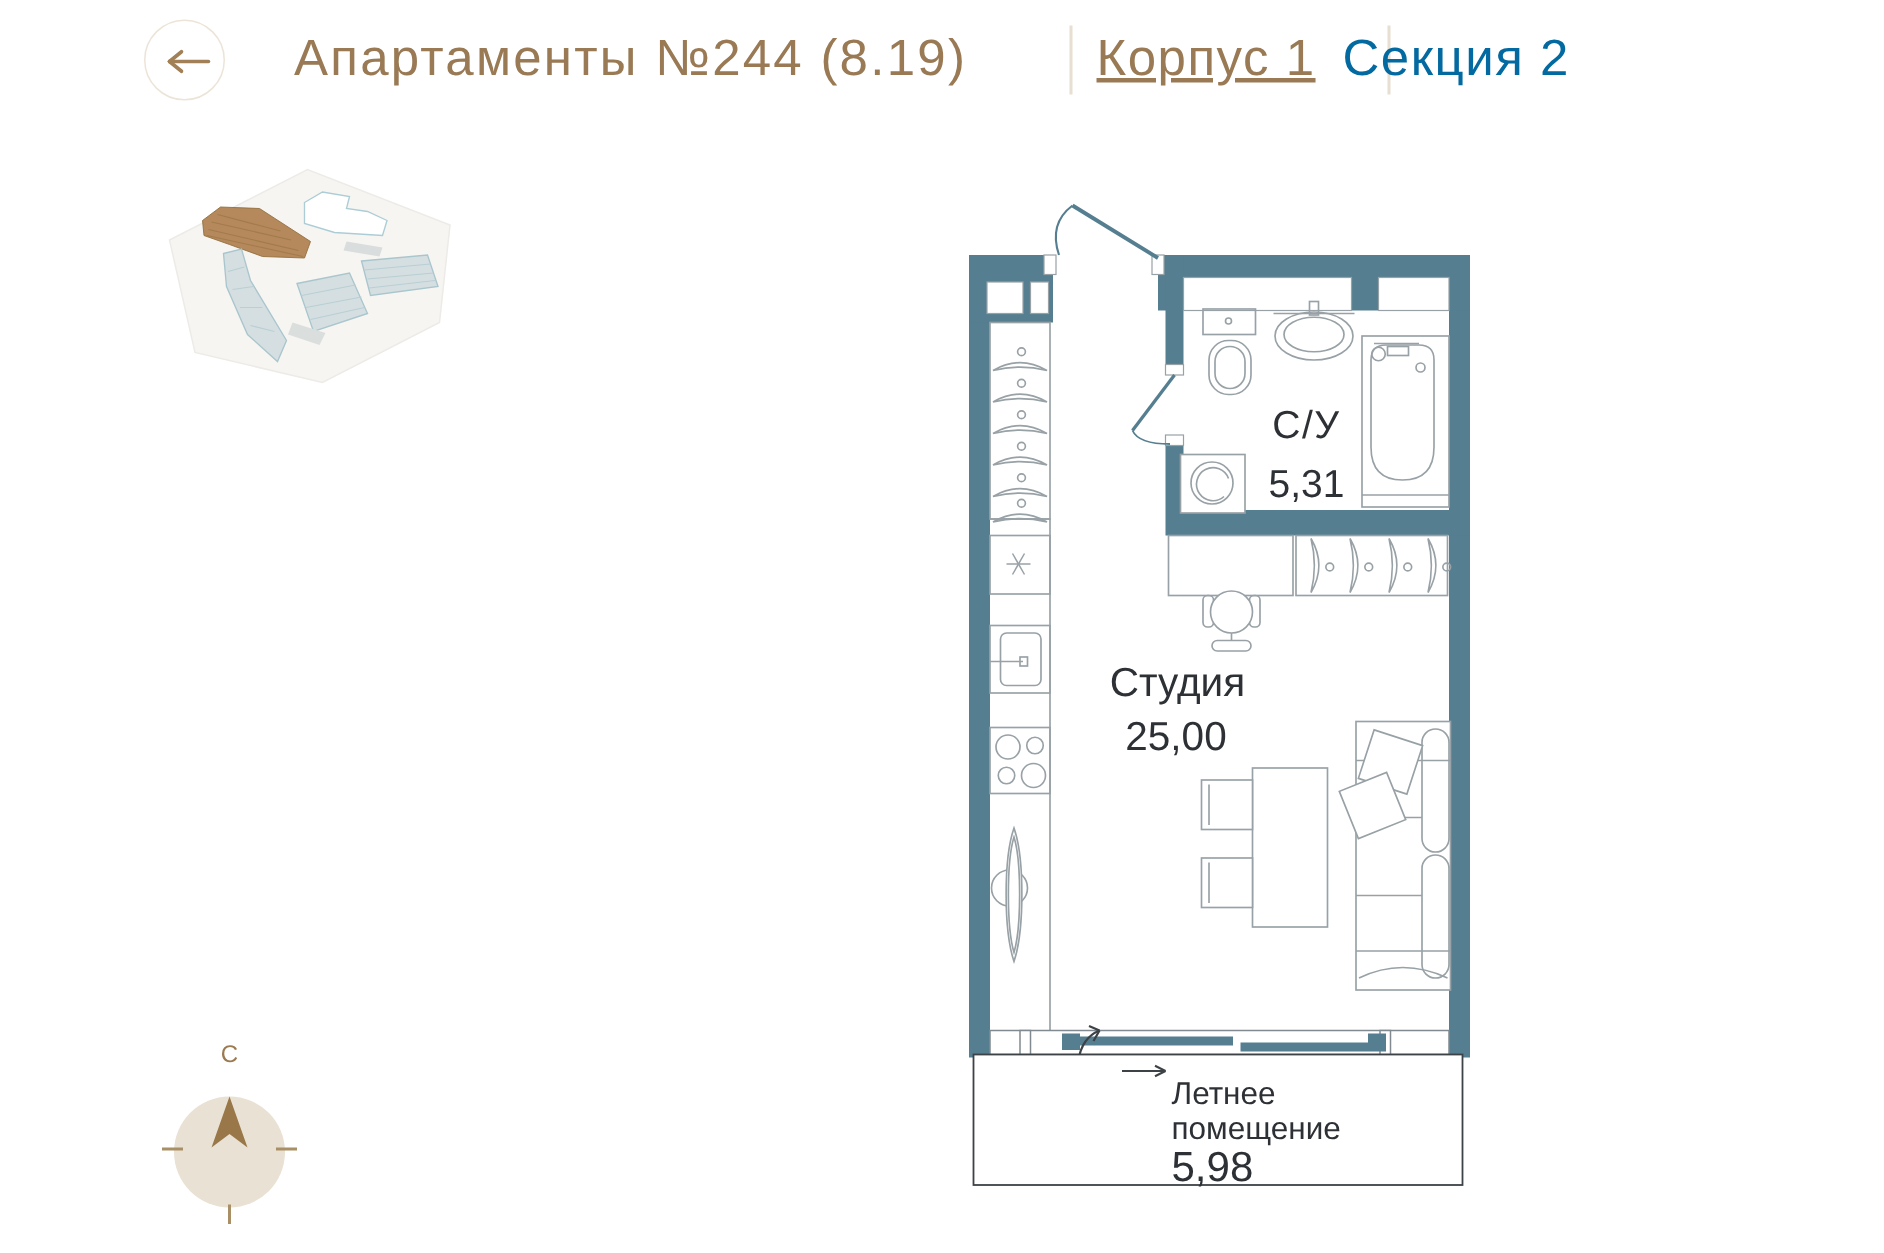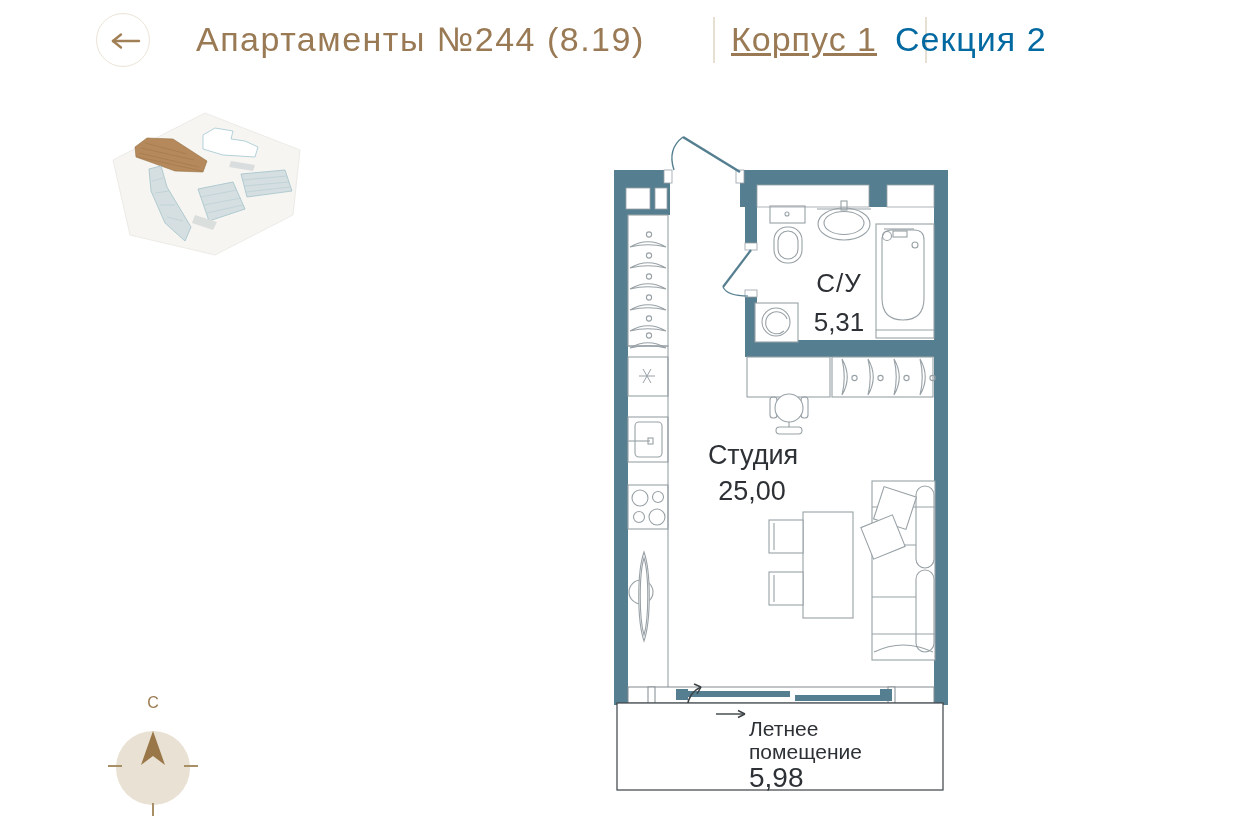--- a/index.html
+++ b/index.html
@@ -10,21 +10,21 @@
             background:#fff;border:1.5px solid #ece4d7;box-sizing:border-box;cursor:pointer;}
   .hdr-back svg{position:absolute;left:0;top:0;}
   .hdr-title{position:absolute;left:196px;top:20px;font-size:34px;letter-spacing:1.5px;
              color:#997a55;white-space:nowrap;}
   .hdr-sep{position:absolute;top:17px;width:2px;height:46px;background:#e7dfd2;}
   .sep1{left:713px;} .sep2{left:925px;}
   .hdr-korpus{position:absolute;left:731px;top:20px;font-size:34px;letter-spacing:1px;color:#997a55;white-space:nowrap;text-decoration:underline;}
   .hdr-sekcia{position:absolute;left:895px;top:20px;font-size:34px;letter-spacing:1px;color:#0369a1;white-space:nowrap;}
   
   .minimap{position:absolute;left:95px;top:95px;width:215px;height:178px;cursor:pointer;}
-  .plan{position:absolute;left:605px;top:125px;width:350px;height:680px;}
+  .plan{position:absolute;left:637px;top:125px;width:350px;height:680px;}
   .compass{position:absolute;left:100px;top:688px;width:110px;height:135px;}
   text{font-family:"Liberation Sans",sans-serif;}
 </style>
 </head>
 <body>
 
 <div class="stage">
 
   <div class="hdr-back">
     <svg width="54" height="54" viewBox="0 0 54 54">

